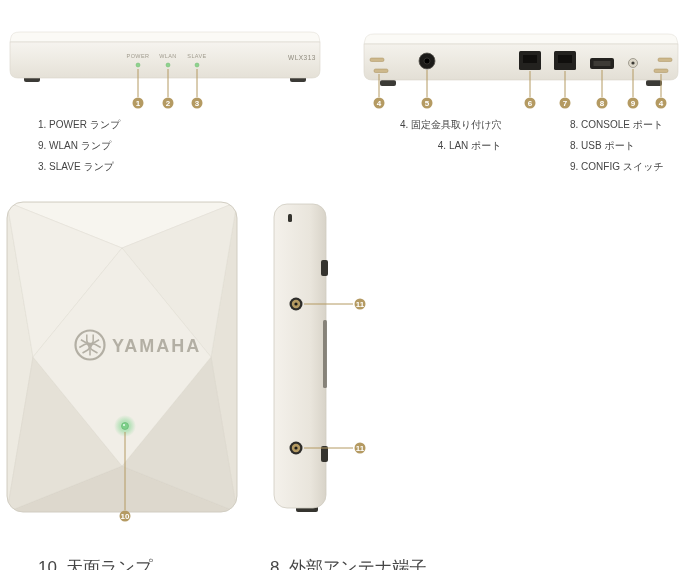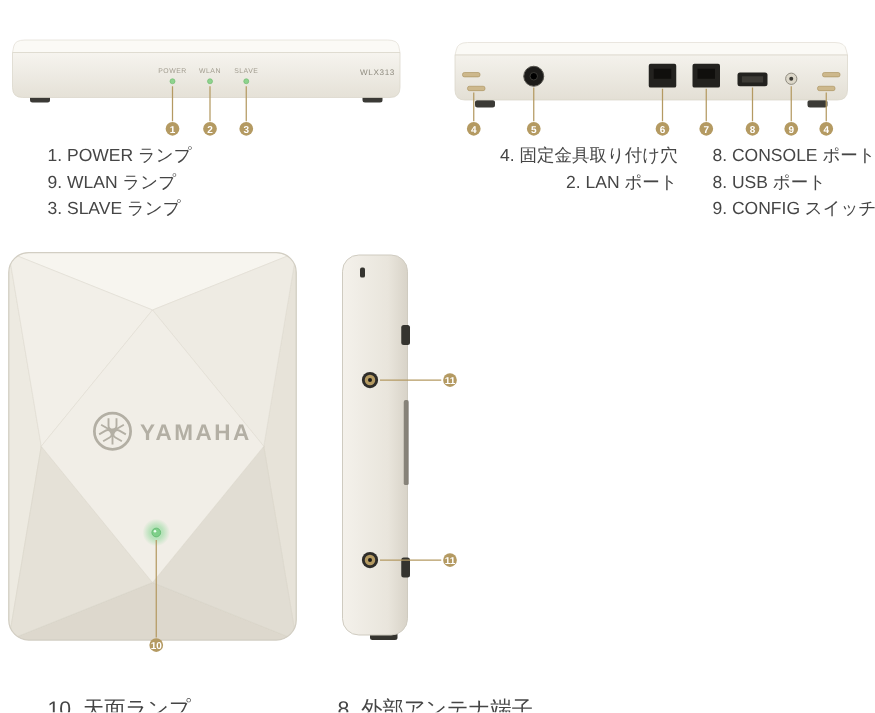--- a/index.html
+++ b/index.html
@@ -7,21 +7,21 @@
   body { font-family:"Liberation Sans","DejaVu Sans",sans-serif; }
   .canvas { position:relative; width:700px; height:570px; background:#ffffff; overflow:hidden; }
   .abs { position:absolute; }
   svg { display:block; }
   svg text { font-family:"Liberation Sans","DejaVu Sans",sans-serif; }
   .tiny   { font-size:5.5px; fill:#a19c8f; letter-spacing:.4px; }
   .model  { font-size:6.5px; fill:#8f8b7f; letter-spacing:.5px; }
   .callout-num { font-size:8px; font-weight:bold; fill:#ffffff; }
   .leader { stroke:#b49a62; stroke-width:1; }
   .callout-dot { fill:#b49a62; }
-  .legend-col { position:absolute; color:#454545; font-size:14px; line-height:21px; white-space:nowrap; }
+  .legend-col { position:absolute; color:#454545; font-size:10px; line-height:21px; white-space:nowrap; }
   .legend-single { position:absolute; color:#454545; font-size:17px; white-space:nowrap;margin-top:28px; }
   .logo-text { font-size:18px; font-weight:bold; fill:#b3afa4; letter-spacing:2px; }
 </style>
 </head>
 <body>
 
 <div class="canvas">
 
   <svg class="abs" style="left:8px; top:28px;" width="314" height="84" viewBox="0 0 314 84">
     <defs>
@@ -120,21 +120,21 @@
     <text class="callout-num" x="301" y="78" text-anchor="middle">4</text>
   </svg>
 
   <div class="legend-col" style="left:38px; top:114px;">
     <div>1. POWER ランプ</div>
     <div>9. WLAN ランプ</div>
     <div>3. SLAVE ランプ</div>
   </div>
   <div class="legend-col" style="left:400px; top:114px;text-align:right;">
     <div>4. 固定金具取り付け穴</div>
-    <div>2. LAN ポート</div>
+    <div>4. LAN ポート</div>
   </div>
   <div class="legend-col" style="left:570px; top:114px;">
     <div>8. CONSOLE ポート</div>
     <div>8. USB ポート</div>
     <div>9. CONFIG スイッチ</div>
   </div>
 
   <svg class="abs" style="left:5px; top:200px;" width="240" height="332" viewBox="0 0 240 332">
     <defs>
       <clipPath id="panelClip">

